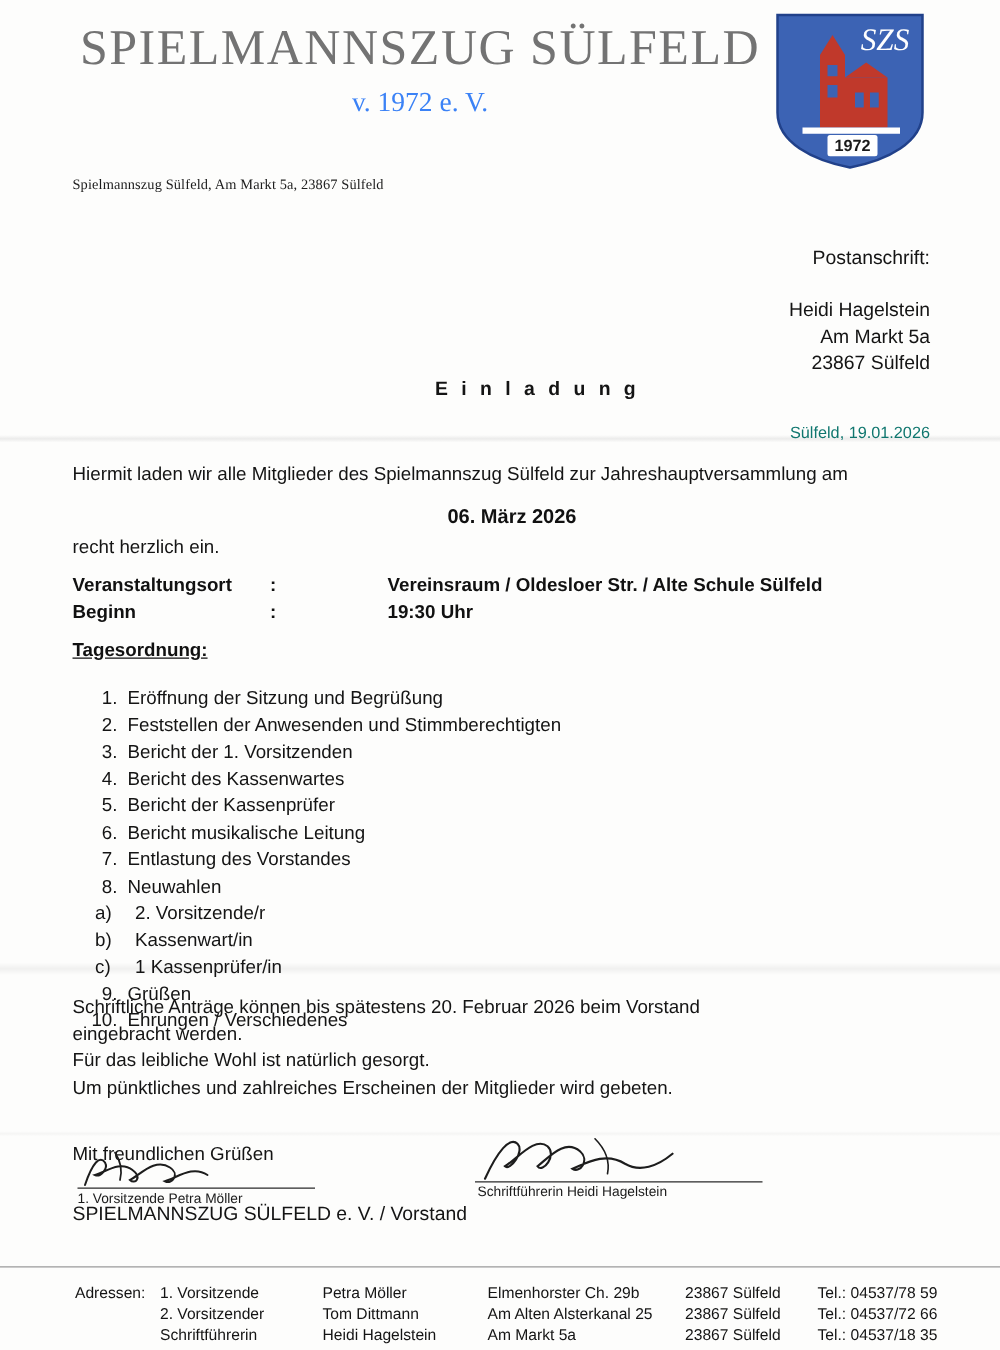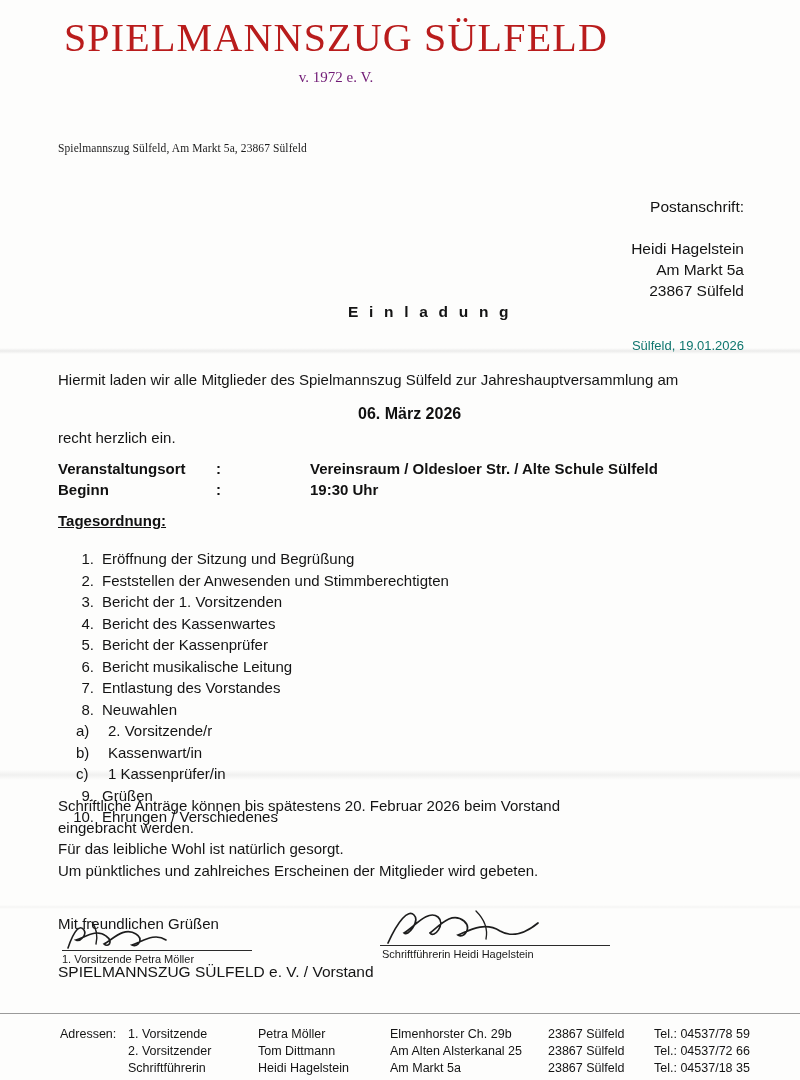--- a/index.html
+++ b/index.html
@@ -37,28 +37,28 @@
     position: absolute;
     top: 14px;
     left: 56px;
     width: 560px;
     text-align: center;
   }
   .club-name {
     font-family: "Liberation Serif", serif;
     font-size: 40px;
     letter-spacing: 1.2px;
-    color: #b91c1c;
+    color: #737373;
     white-space: nowrap;
   }
   .club-sub {
     font-family: "Liberation Serif", serif;
-    font-size: 15px;
+    font-size: 22px;
     margin-top: 8px;
-    color: #701a75;
+    color: #3b82f6;
   }
 
   
   .crest {
     position: absolute;
     top: 6px;
     left: 612px;
     width: 136px;
     height: 132px;
   }
@@ -269,20 +269,40 @@
 
   <div class="scan-band band-a"></div>
   <div class="scan-band band-b"></div>
   <div class="scan-band band-c"></div>
 
   <div class="letterhead">
     <div class="club-name">SPIELMANNSZUG SÜLFELD</div>
     <div class="club-sub">v. 1972 e. V.</div>
   </div>
 
+  <div class="crest">
+    <svg width="136" height="132" viewBox="0 0 136 132" xmlns="http://www.w3.org/2000/svg">
+      <path d="M10 6 H126 V84 C126 108 98 122 68 128 C38 122 10 108 10 84 Z" fill="#3c63b4" stroke="#21418a" stroke-width="2"></path>
+
+      <path d="M44 38 L54 22 L64 38 Z" fill="#c0392b"></path>
+      <rect x="44" y="38" width="20" height="58" fill="#c0392b"></rect>
+      <rect x="64" y="56" width="34" height="40" fill="#c0392b"></rect>
+      <path d="M64 56 L81 44 L98 56 Z" fill="#c0392b"></path>
+      <rect x="50" y="46" width="8" height="9" fill="#3c63b4"></rect>
+      <rect x="50" y="62" width="8" height="10" fill="#3c63b4"></rect>
+      <rect x="72" y="68" width="7" height="12" fill="#3c63b4"></rect>
+      <rect x="84" y="68" width="7" height="12" fill="#3c63b4"></rect>
+      <rect x="30" y="96" width="78" height="5" fill="#ffffff"></rect>
+
+      <text x="96" y="34" font-family="Liberation Serif, serif" font-size="25" fill="#ffffff" font-style="italic" text-anchor="middle">SZS</text>
+
+      <rect x="50" y="102" width="40" height="17" rx="2" fill="#ffffff"></rect>
+      <text x="70" y="115" font-family="Liberation Sans, sans-serif" font-size="13" fill="#1a1a1a" text-anchor="middle" font-weight="bold">1972</text>
+    </svg>
+  </div>
 
   <div class="return-line">Spielmannszug Sülfeld, Am Markt 5a, 23867 Sülfeld</div>
 
   <div class="postal-label">Postanschrift:</div>
   <div class="postal-addr">
     <div>Heidi Hagelstein</div>
     <div>Am Markt 5a</div>
     <div>23867 Sülfeld</div>
   </div>
 

